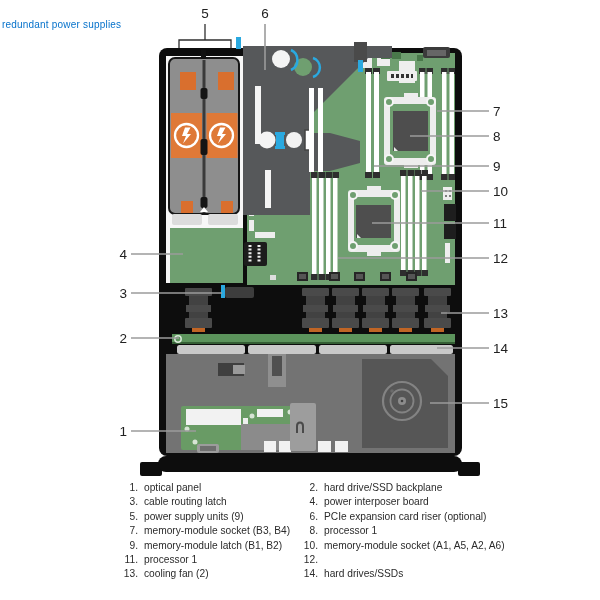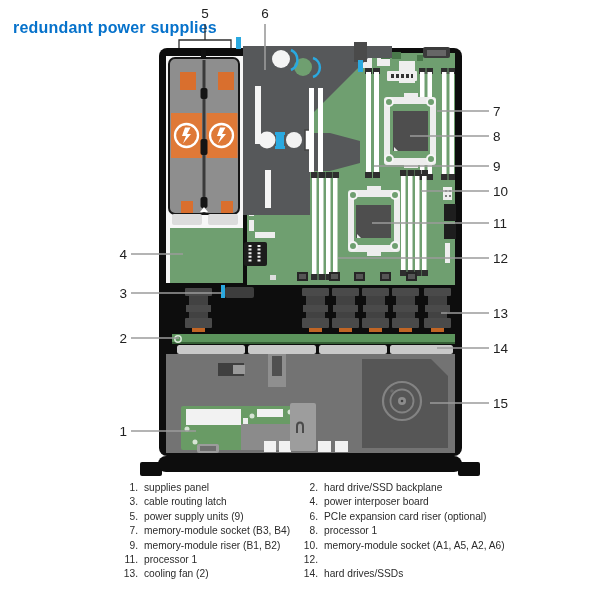--- a/index.html
+++ b/index.html
@@ -1,18 +1,18 @@
 <!DOCTYPE html>
 <html><head>
 <meta charset="utf-8">
 <style>
   html,body{margin:0;padding:0;background:#ffffff;}
   body{width:600px;height:600px;position:relative;overflow:hidden;
        font-family:"Liberation Sans",sans-serif;}
-  .page-title{position:absolute;left:13px;top:19px;font-size:16px;font-weight:bold;
+  .page-title{position:absolute;left:2px;top:19px;font-size:10px;font-weight:normal;
        color:#0672CB;letter-spacing:.2px;}
   #diagram{position:absolute;left:0;top:0;}
   #diagram text{font-family:"Liberation Sans",sans-serif;font-size:13.5px;fill:#212121;}
   .legend-col{position:absolute;top:481px;}
   .legend-col.left{left:108px;}
   .legend-col.right{left:288px;}
   .legend-row{display:flex;line-height:14.4px;font-size:10.2px;color:#2b2b2b;}
   .lnum{width:30px;text-align:right;padding-right:6px;flex:none;}
   .llabel{white-space:nowrap;}
 </style>
@@ -358,37 +358,37 @@
     <text x="127" y="258.5" text-anchor="end">4</text>
     <text x="127" y="297.5" text-anchor="end">3</text>
     <text x="127" y="342.5" text-anchor="end">2</text>
     <text x="127" y="435.5" text-anchor="end">1</text>
   </g>
 </svg>
 
 <div class="legend-col left">
   <div class="legend-row">
       <span class="lnum">1.</span>
-      <span class="llabel">supplies panel</span>
+      <span class="llabel">optical panel</span>
     </div>
   <div class="legend-row">
       <span class="lnum">3.</span>
       <span class="llabel">cable routing latch</span>
     </div>
   <div class="legend-row">
       <span class="lnum">5.</span>
       <span class="llabel">power supply units (9)</span>
     </div>
   <div class="legend-row">
       <span class="lnum">7.</span>
       <span class="llabel">memory-module socket (B3, B4)</span>
     </div>
   <div class="legend-row">
       <span class="lnum">9.</span>
-      <span class="llabel">memory-module riser (B1, B2)</span>
+      <span class="llabel">memory-module latch (B1, B2)</span>
     </div>
   <div class="legend-row">
       <span class="lnum">11.</span>
       <span class="llabel">processor 1</span>
     </div>
   <div class="legend-row">
       <span class="lnum">13.</span>
       <span class="llabel">cooling fan (2)</span>
     </div>
 </div>

